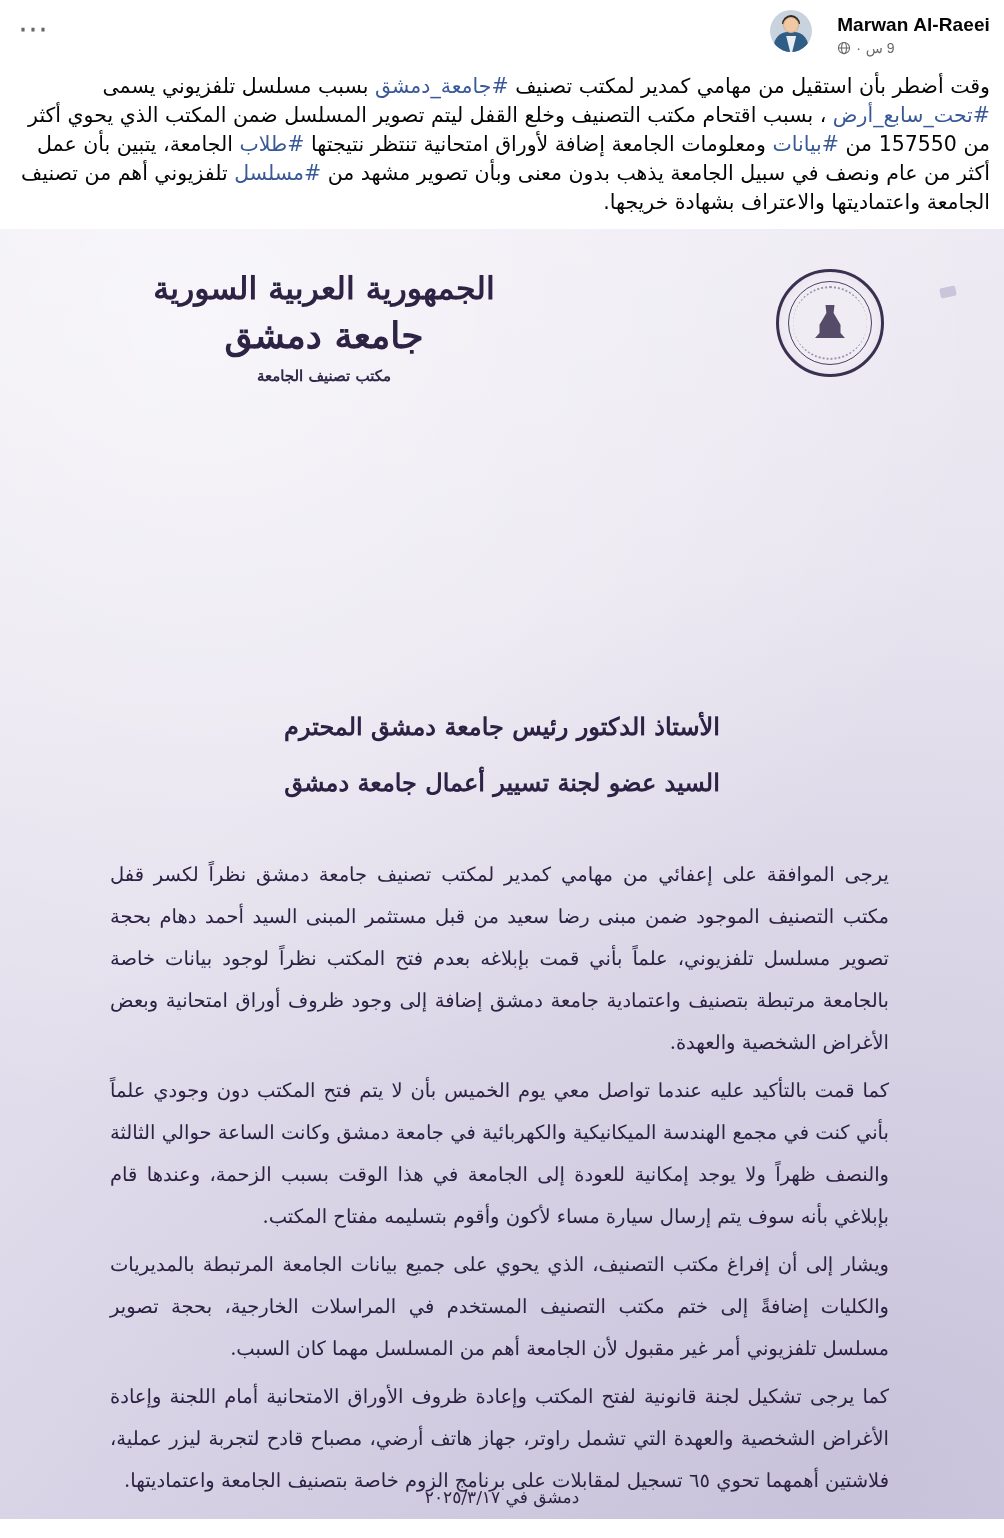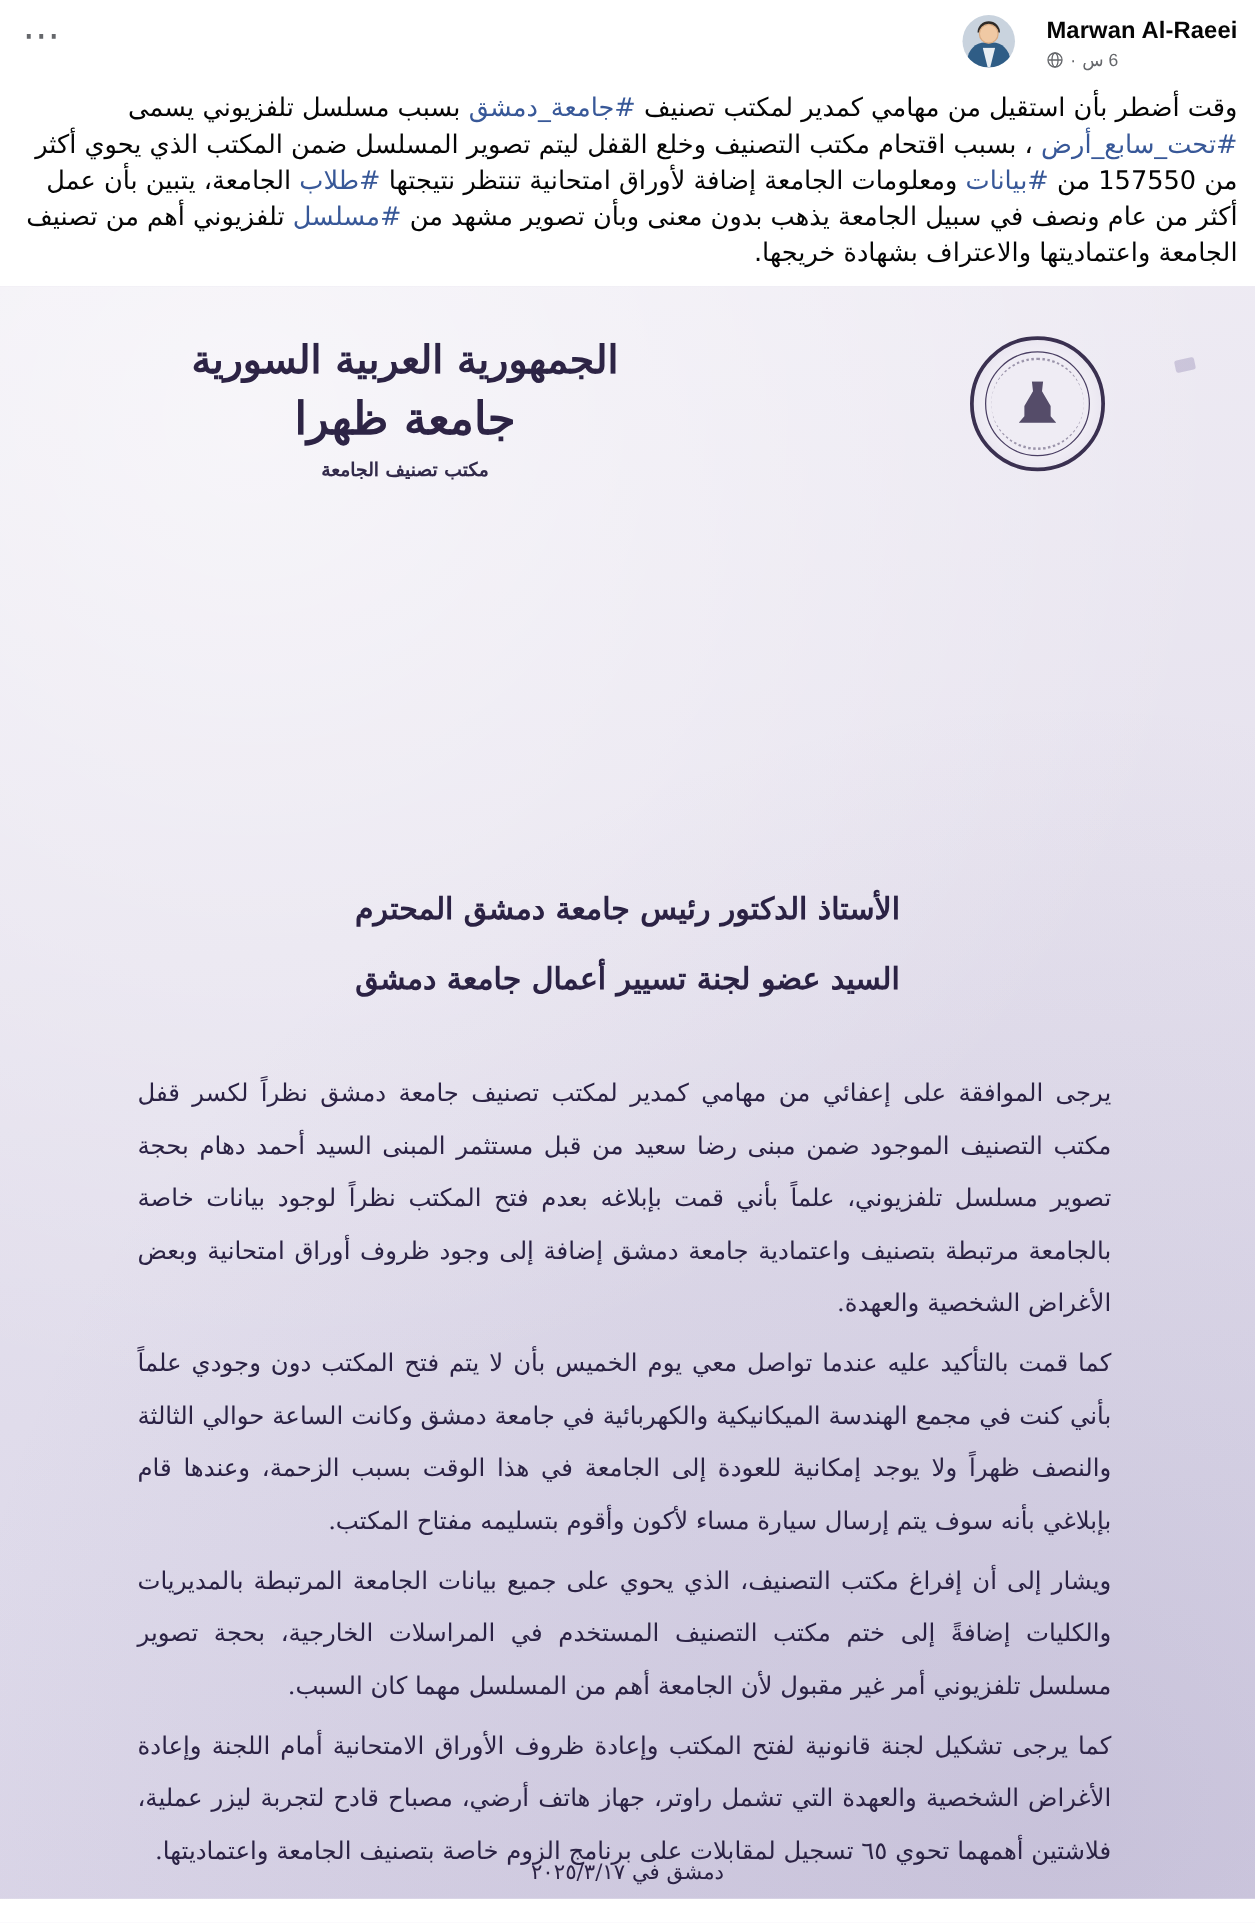--- a/index.html
+++ b/index.html
@@ -31,21 +31,21 @@
     top: 22px;
     color: #65676b;
     font-size: 30px;
     line-height: 14px;
     letter-spacing: 2px;
     cursor: pointer;
     user-select: none;
   }
   .author-block {
     display: flex;
-    align-items: center;
+    align-items: flex-start;
     gap: 25px;
     direction: rtl;
   }
   .author-text {
     display: flex;
     flex-direction: column;
     align-items: flex-end;
     padding-top: 4px;
   }
   .author-name {
@@ -268,21 +268,21 @@
 <div class="screen">
 
   <div class="post-header">
 
     <div class="menu-dots">⋯</div>
 
     <div class="author-block">
       <div class="author-text">
         <div class="author-name">Marwan Al-Raeei</div>
         <div class="meta-row">
-          <span class="meta-time">6 س</span>
+          <span class="meta-time">9 س</span>
           <span class="meta-time">·</span>
           <span class="globe-icon">
             <svg viewBox="0 0 16 16" width="14" height="14" fill="none" stroke="#65676b" stroke-width="1.2">
               <circle cx="8" cy="8" r="6.4"></circle>
               <ellipse cx="8" cy="8" rx="2.8" ry="6.4"></ellipse>
               <line x1="1.8" y1="8" x2="14.2" y2="8"></line>
             </svg>
           </span>
         </div>
       </div>
@@ -303,21 +303,21 @@
 
     <div class="doc-header">
       <div class="emblem">
         <div class="inner-ring">
           <div class="arc-text"></div>
           <div class="lamp"></div>
         </div>
       </div>
       <div class="doc-title-wrap">
         <div class="doc-title-1">الجمهورية العربية السورية</div>
-        <div class="doc-title-2">جامعة ظهرا</div>
+        <div class="doc-title-2">جامعة دمشق</div>
         <div class="doc-title-3">مكتب تصنيف الجامعة</div>
       </div>
     </div>
 
     <div class="doc-addressee">
       <div>الأستاذ الدكتور رئيس جامعة دمشق المحترم</div>
       <div>السيد عضو لجنة تسيير أعمال جامعة دمشق</div>
     </div>
 
     <div class="doc-body" id="doc-body">

